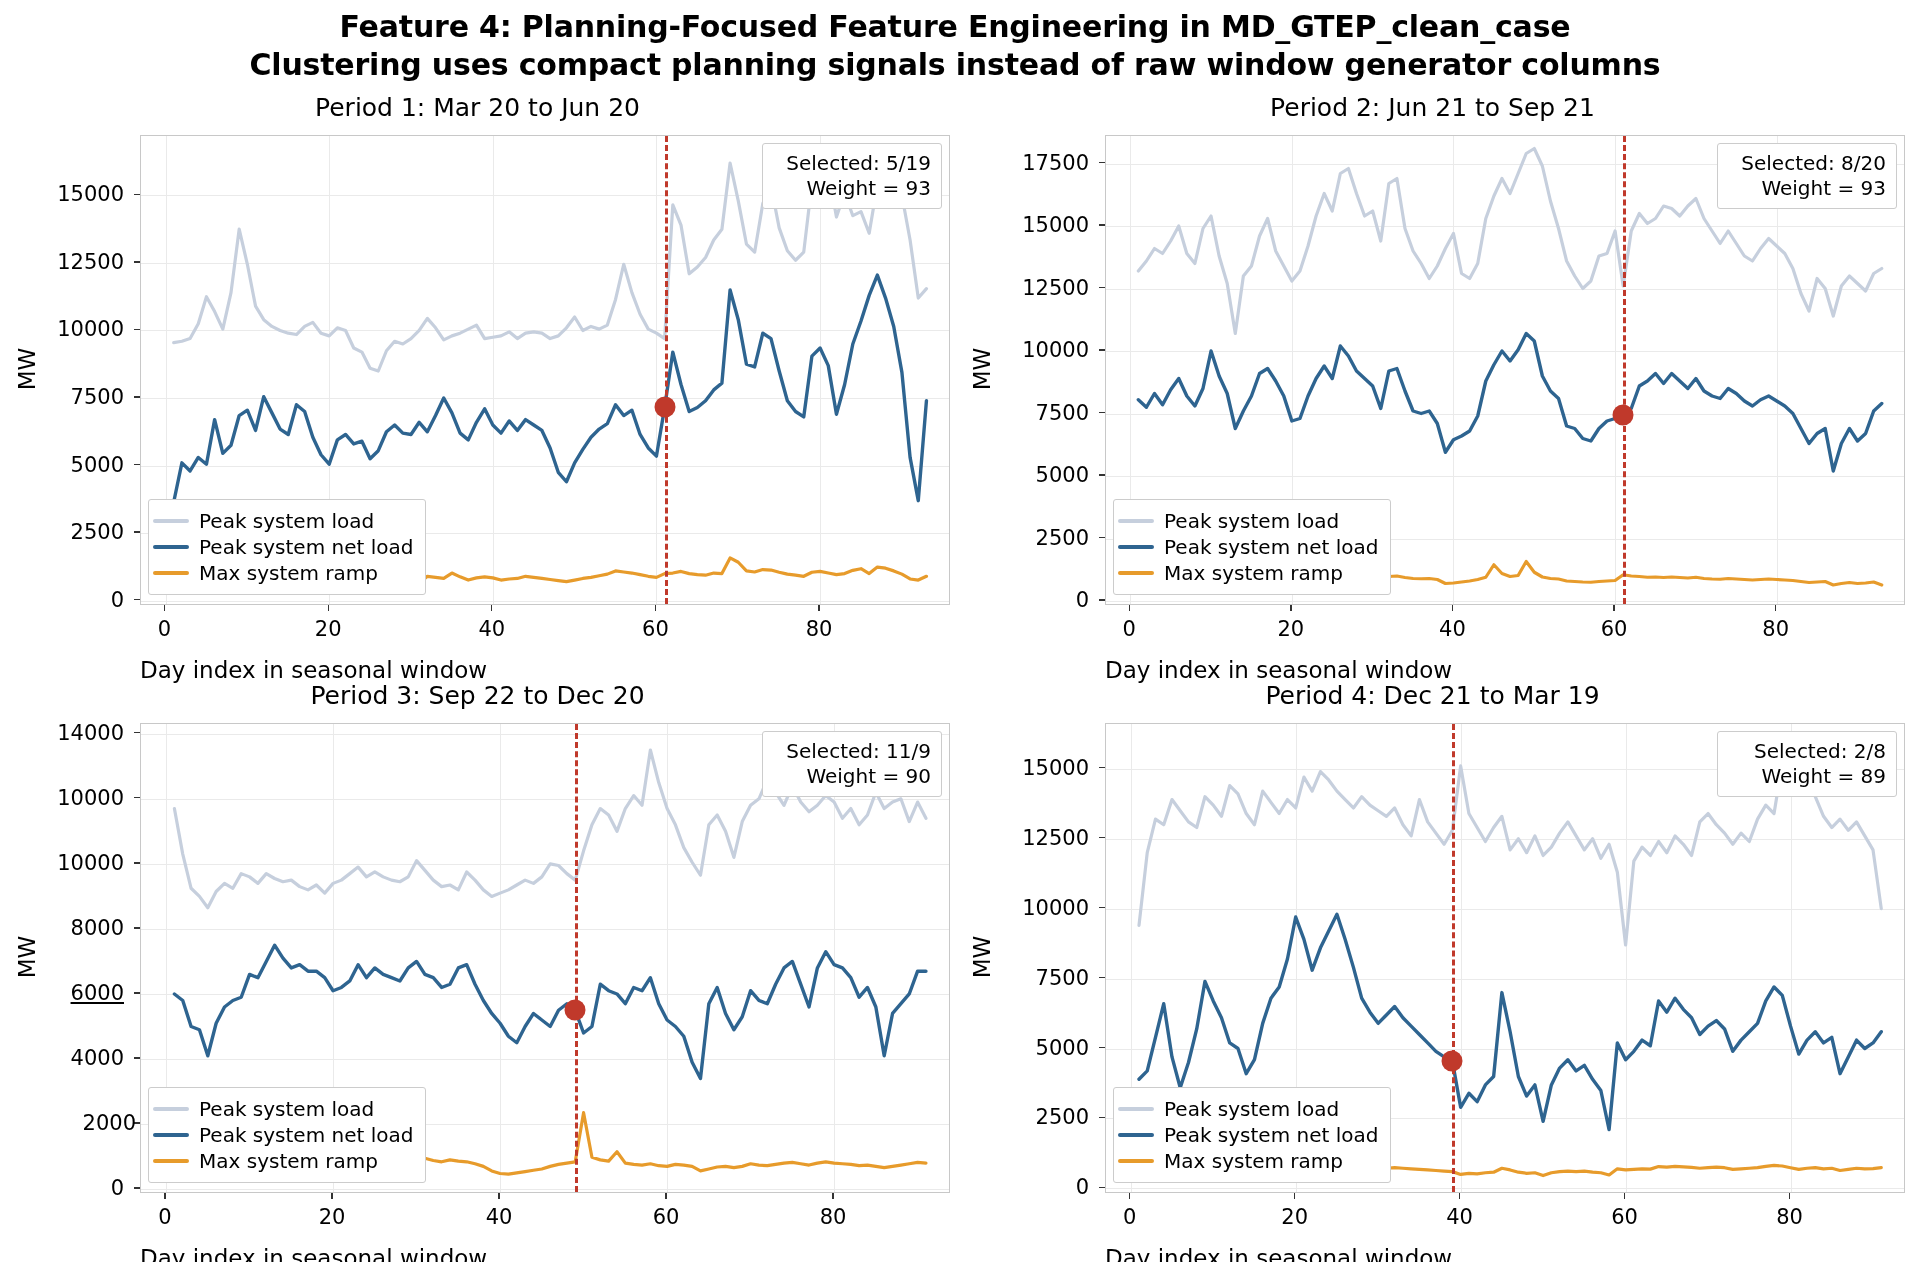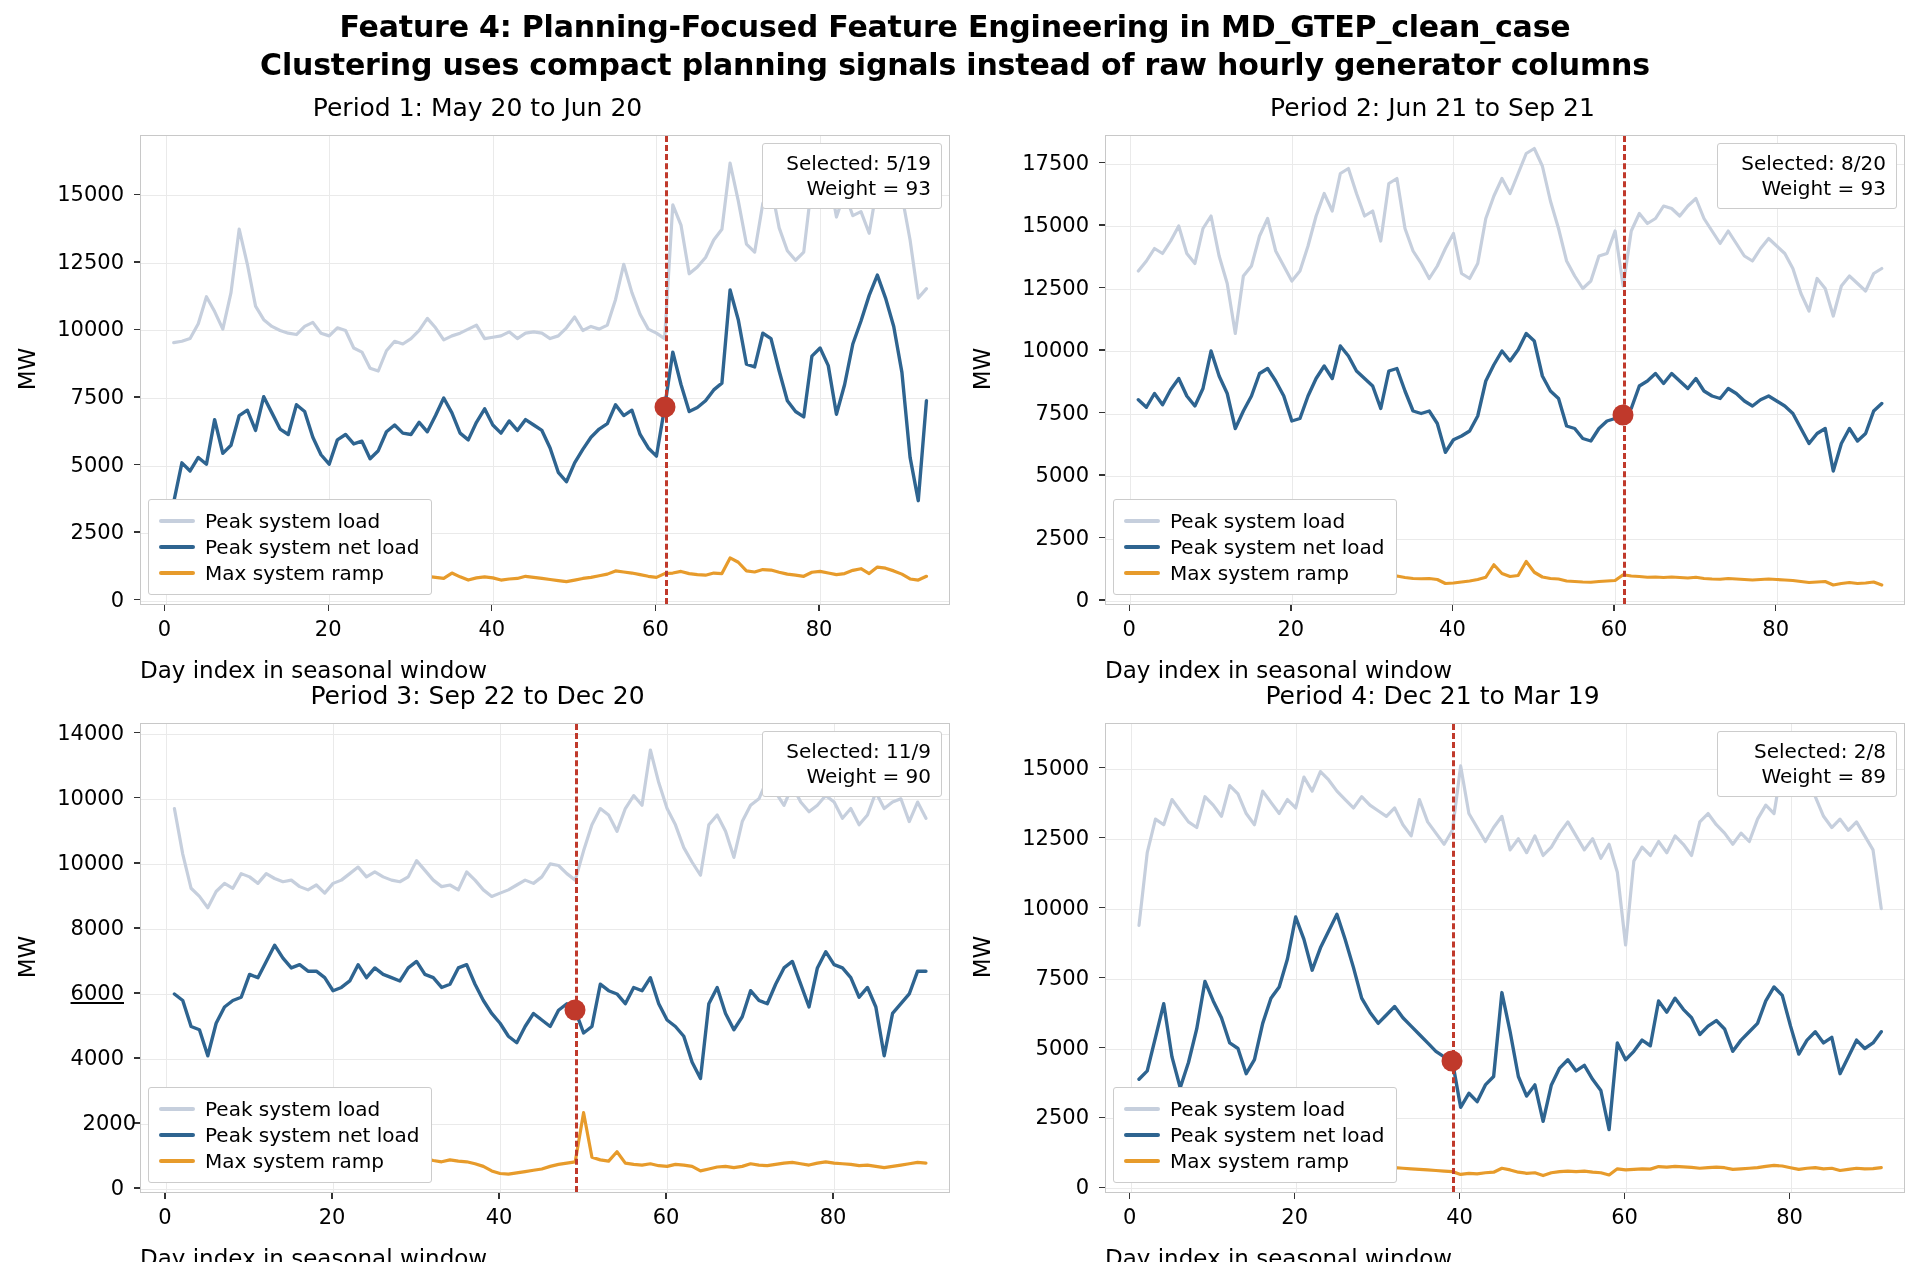--- a/index.html
+++ b/index.html
@@ -98,21 +98,21 @@
     font-size: 23px;
     white-space: nowrap;
     color: #000;
   }
 
   .legend {
     position: absolute;
     background: #ffffff;
     border: 1px solid #cccccc;
     border-radius: 3px;
-    padding: 8px 12px 8px 10px;
+    padding: 8px 12px 8px 4px;
     font-size: 20px;
     line-height: 1;
     box-sizing: border-box;
   }
   .legend-row {
     display: flex;
     align-items: center;
     height: 26px;
   }
   .legend-swatch {
@@ -152,25 +152,25 @@
   }
   svg.series { position: absolute; top: 0; left: 0; overflow: visible; }
 </style>
 </head>
 <body>
 
 <div class="figure">
 
   <div class="suptitle">
     <span>Feature 4: Planning-Focused Feature Engineering in MD_GTEP_clean_case</span>
-    <span class="line2">Clustering uses compact planning signals instead of raw hourly generator columns</span>
+    <span class="line2">Clustering uses compact planning signals instead of raw window generator columns</span>
   </div>
 
   <div class="panel" id="panel-0" style="left: 0px; top: 95px; width: 955px; height: 580px;">
-      <div class="panel-title">Period 1: May 20 to Jun 20</div>
+      <div class="panel-title">Period 1: Mar 20 to Jun 20</div>
       <div class="plot-area" style="left: 140px; top: 40px; width: 810px; height: 470px;">
         <div class="grid-line h" style="top: 464.598px;"></div>
         <div class="grid-line h" style="top: 397.069px;"></div>
         <div class="grid-line h" style="top: 329.54px;"></div>
         <div class="grid-line h" style="top: 262.011px;"></div>
         <div class="grid-line h" style="top: 194.483px;"></div>
         <div class="grid-line h" style="top: 126.954px;"></div>
         <div class="grid-line h" style="top: 59.4253px;"></div>
         <div class="grid-line v" style="left: 24.5455px;"></div>
         <div class="grid-line v" style="left: 188.182px;"></div>

